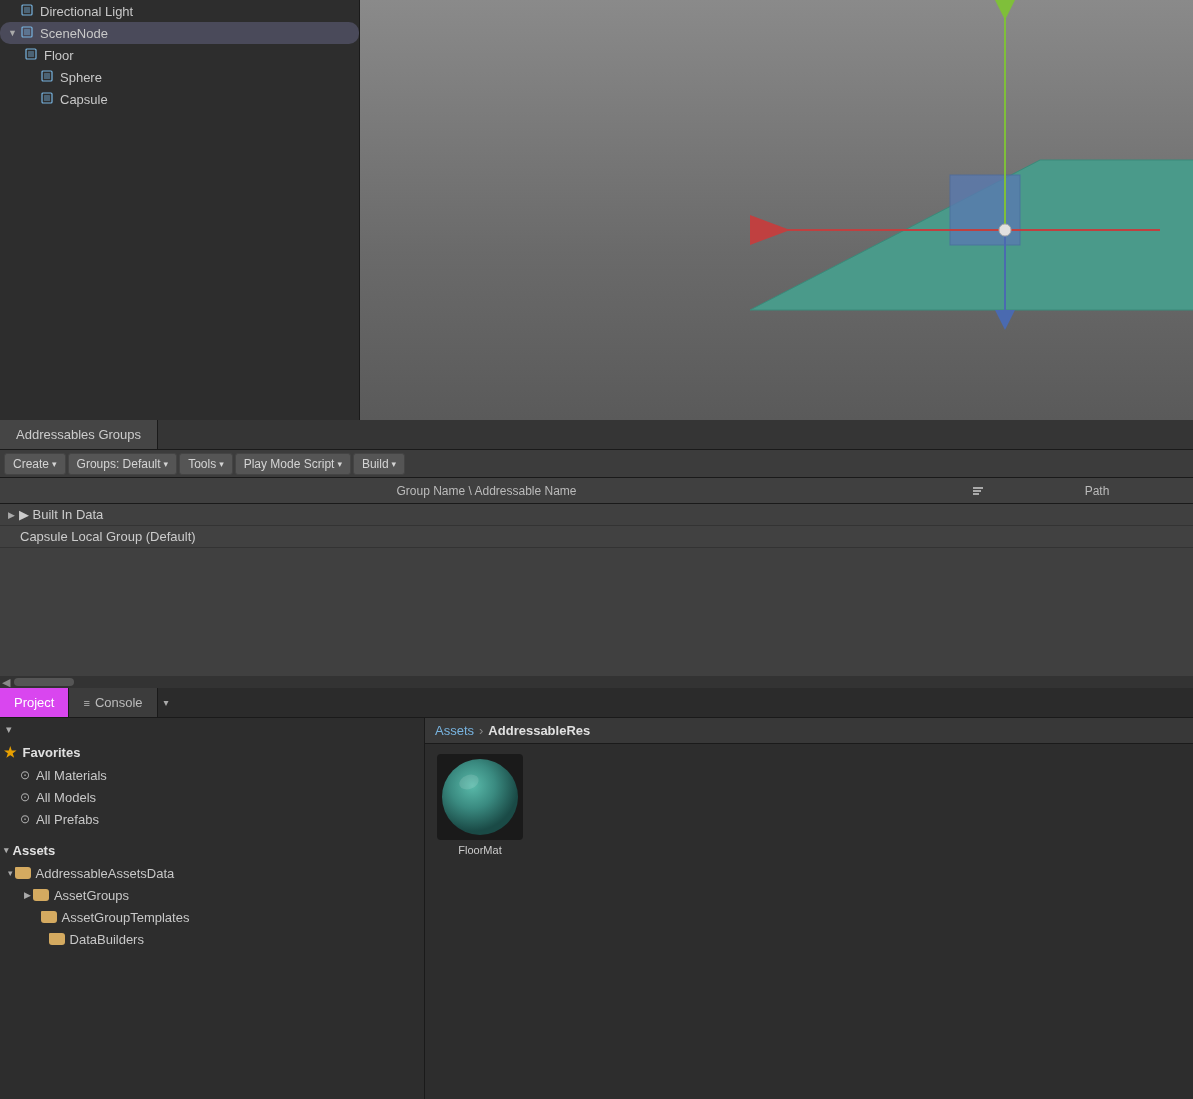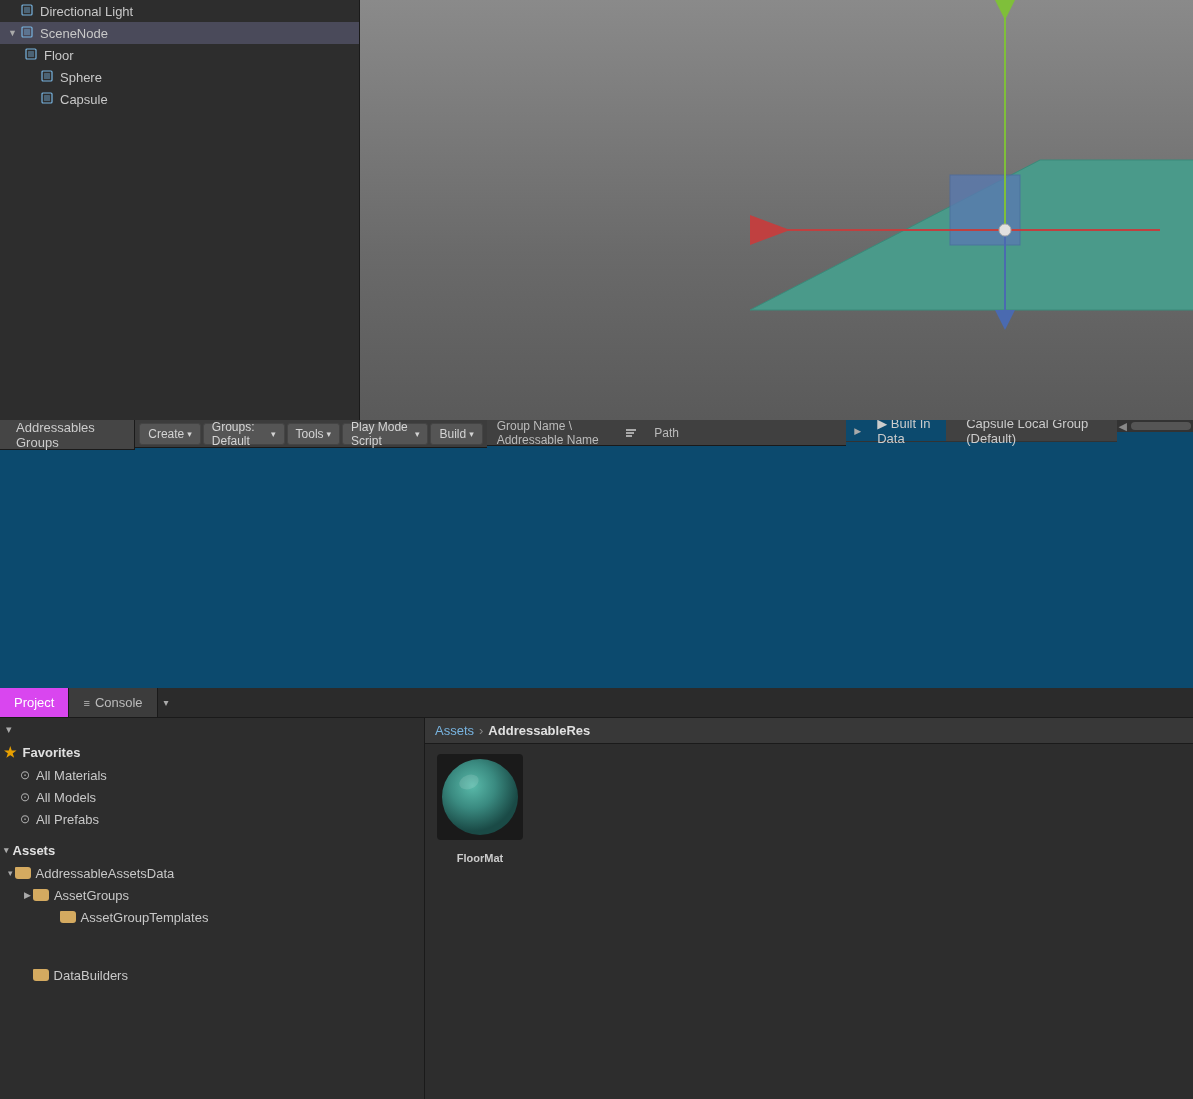--- a/index.html
+++ b/index.html
@@ -31,20 +31,21 @@
     }
 
     .hierarchy-item {
       display: flex;
       align-items: center;
       height: 22px;
       padding-left: 8px;
       cursor: pointer;
       color: #c8c8c8;
       font-size: 13px;
+      border-radius: 10px;
     }
     .hierarchy-item.selected { background: #4a4a5a; }
 
     .hierarchy-item .arrow {
       width: 12px;
       display: inline-block;
       font-size: 9px;
       color: #aaa;
     }
     .hierarchy-item .cube-icon {
@@ -214,23 +215,22 @@
       background: #1a1a1a;
       display: flex;
       align-items: center;
       justify-content: center;
     }
 
     .asset-label {
       font-size: 11px;
       color: #ccc;
       text-align: center;
-      margin-top: 12px;
+      margin-top: 4px;
       word-break: break-all;
-      font-weight: bold;
     }
 
     
     .addr-toolbar {
       display: flex;
       align-items: center;
       height: 28px;
       background: #3c3c3c;
       padding: 0 4px;
       gap: 2px;
@@ -405,21 +405,21 @@
       <polygon points="390,215 430,230 390,245" fill="#c04040"></polygon>
 
       <line x1="645" y1="230" x2="645" y2="310" stroke="#4a6ab0" stroke-width="2"></line>
       <polygon points="635,310 655,310 645,330" fill="#4a6ab0"></polygon>
 
       <circle cx="645" cy="230" r="6" fill="#e0e0e0" stroke="#aaa" stroke-width="1"></circle>
     </svg>
   </div>
 </div>
 
-<div style="display:flex;flex-direction:row;flex:0 0 268px;background:#0c4a6e;">
+<div style="display:flex;flex-direction:column;flex:0 0 268px;background:#404040;text-align:center;">
 
   <div class="addr-tab-bar">
     <div class="addr-tab">
       <span>Addressables Groups</span>
     </div>
   </div>
 
   <div class="addr-toolbar">
     <div class="addr-btn">
       <span>Create</span>
@@ -454,21 +454,21 @@
         <rect x="2" y="9" width="6" height="2" fill="#aaa"></rect>
       </svg>
     </div>
     <div class="addr-col-path">
       <span>Path</span>
     </div>
   </div>
 
   <div class="addr-row" style="padding-left:8px;">
     <span class="addr-expand-arrow">▶</span>
-    <span style="font-size:13px;color:#ccc;margin-left:12px;">▶ Built In Data</span>
+    <span style="font-size:13px;color:#ccc;">▶ Built In Data</span>
   </div>
 
   <div class="addr-row" style="padding-left:20px;background:#414141;">
     <span style="font-size:13px;color:#ccc;">Capsule Local Group (Default)</span>
   </div>
 
   <div style="flex:1;"></div>
 
   <div class="scrollbar-h">
     <span style="font-size:11px;color:#888;margin-right:4px;">◀</span>
@@ -526,27 +526,27 @@
           <span style="width:16px;height:12px;background:#d4aa60;border-radius:1px 3px 3px 3px;display:inline-block;margin-right:5px;position:relative;flex-shrink:0;"></span>
           <span>AddressableAssetsData</span>
         </div>
 
         <div class="project-item" style="padding-left:24px;">
           <span style="font-size:9px;color:#aaa;margin-right:2px;">▶</span>
           <span style="width:16px;height:12px;background:#d4aa60;border-radius:1px 3px 3px 3px;display:inline-block;margin-right:5px;position:relative;flex-shrink:0;"></span>
           <span>AssetGroups</span>
         </div>
 
-        <div class="project-item" style="padding-left:55px;align-items:center;">
+        <div class="project-item" style="padding-left:36px;align-items:center;">
           <span style="font-size:9px;color:#aaa;margin-right:2px;">&nbsp;</span>
           <span style="width:16px;height:12px;background:#d4aa60;border-radius:1px 3px 3px 3px;display:inline-block;margin-right:5px;position:relative;flex-shrink:0;"></span>
           <span>AssetGroupTemplates</span>
         </div>
 
-        <div class="project-item" style="padding-left:28px;margin-top:36px;">
+        <div class="project-item" style="padding-left:44px;">
           <span style="font-size:9px;color:#aaa;margin-right:2px;">&nbsp;</span>
           <span style="width:16px;height:12px;background:#d4aa60;border-radius:1px 3px 3px 3px;display:inline-block;margin-right:5px;position:relative;flex-shrink:0;"></span>
           <span>DataBuilders</span>
         </div>
       </div>
     </div>
 
     <div class="asset-content">
 
       <div class="asset-breadcrumb">

